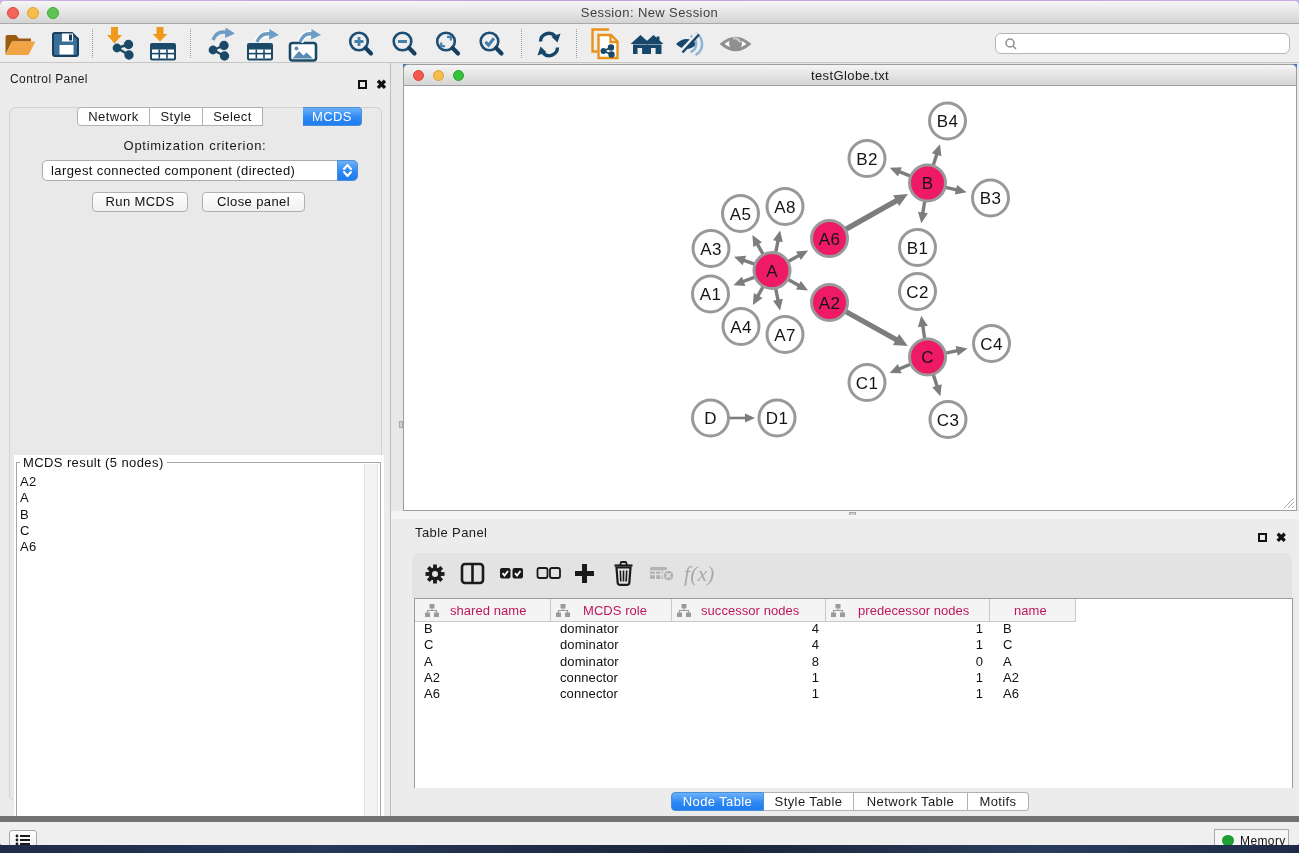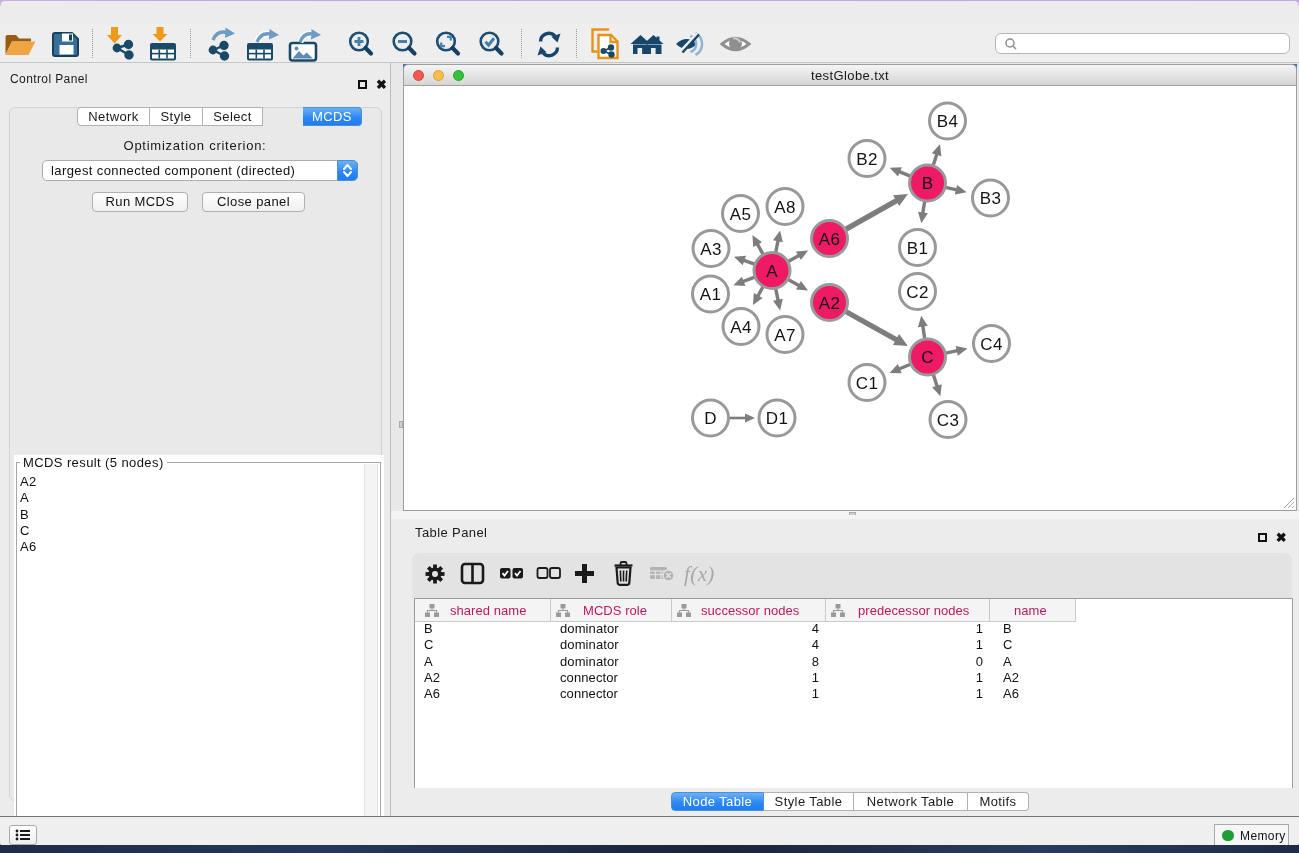--- a/index.html
+++ b/index.html
@@ -104,33 +104,39 @@
 #tbody .c3 { position:absolute; left:320px; width:84px; top:1px; text-align:right; }
 #tbody .c4 { position:absolute; left:480px; width:88px; top:1px; text-align:right; }
 #tbody .c5 { position:absolute; left:588px; top:1px; }
 #tptabs { left:280px; top:277px; }
 #tptabs .tab:nth-child(1){ width:93px; }
 #tptabs .tab:nth-child(2){ width:90px; }
 #tptabs .tab:nth-child(3){ width:114px; }
 #tptabs .tab:nth-child(4){ width:61px; }
 
 #statusbar { position:absolute; left:0; top:815px; width:100%; height:30px;
-  background:#efefef; border-top:1px solid #737373; }
+  background:#efefef; border-top:6px solid #737373; }
 #listbtn { position:absolute; left:9px; top:8px; width:28px; height:20px;
   background:linear-gradient(#ffffff,#eeeeee); border:1px solid #a9a9a9; border-radius:3px; }
 #membtn { position:absolute; right:10px; top:7px; width:75px; height:23px;
   background:#f6f6f6; border:1px solid #a9a9a9; font-size:12px; color:#111; }
 #membtn .dot { position:absolute; left:7px; top:4.5px; width:11.5px; height:11.5px; border-radius:50%;
   background:#1e9e35; }
 #membtn .t { position:absolute; left:25px; top:4px; }
 </style>
 </head>
 <body>
 <div id="walltop"></div>
 <div id="win">
+<div id="titlebar">
+  <div class="tl r"></div>
+      <div class="tl y"></div>
+      <div class="tl g"></div>
+  <div id="titletext">Session: New Session</div>
+</div>
 <div id="toolbar">
 <svg width="1299" height="39" style="position:absolute;left:0;top:0">
 
   <path d="M8,11 h8 l3,3.5 h12 v3 h-19 l-6.5,13 v-17.5 a2,2 0 0 1 2,-2 z" fill="#9a5c0f"></path>
   <polygon points="12,17.5 35.5,17.5 28.5,31 5.5,31" fill="#f0a443"></polygon>
 
   <path d="M55,9 h17 l6,6 v15 a2,2 0 0 1 -2,2 h-21 a2,2 0 0 1 -2,-2 v-19 a2,2 0 0 1 2,-2 z" fill="#376f98" stroke="#17405e" stroke-width="2"></path>
   <rect x="59.5" y="21" width="14" height="9.5" fill="#fff"></rect>
   <rect x="62" y="9.5" width="11" height="8" fill="#fff"></rect>
   <rect x="69" y="10.5" width="3" height="6" fill="#17405e"></rect>

